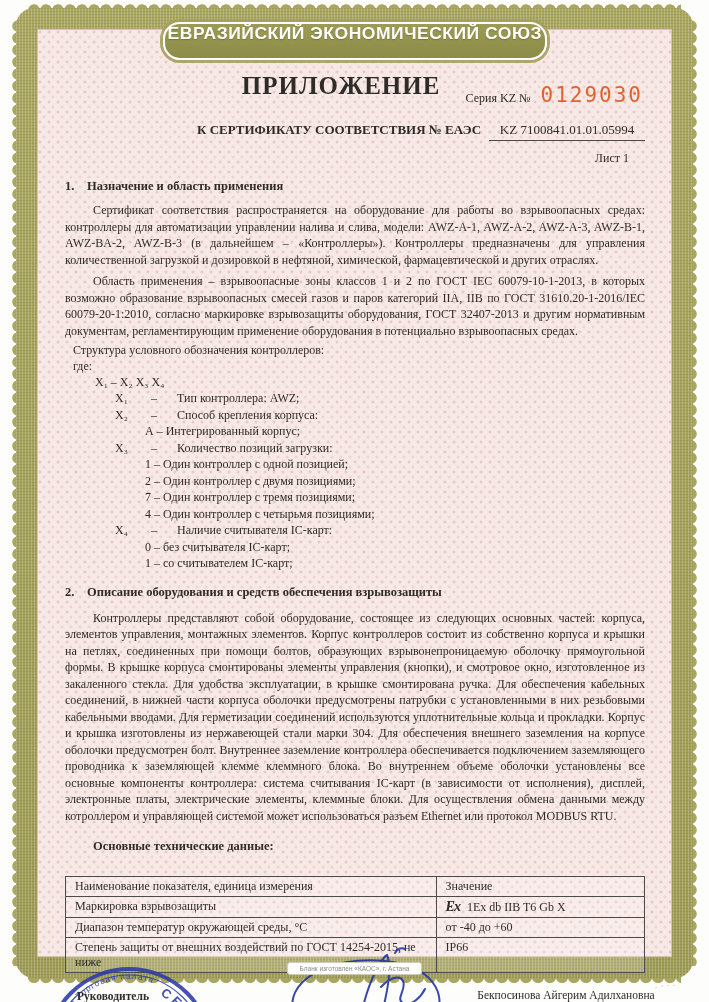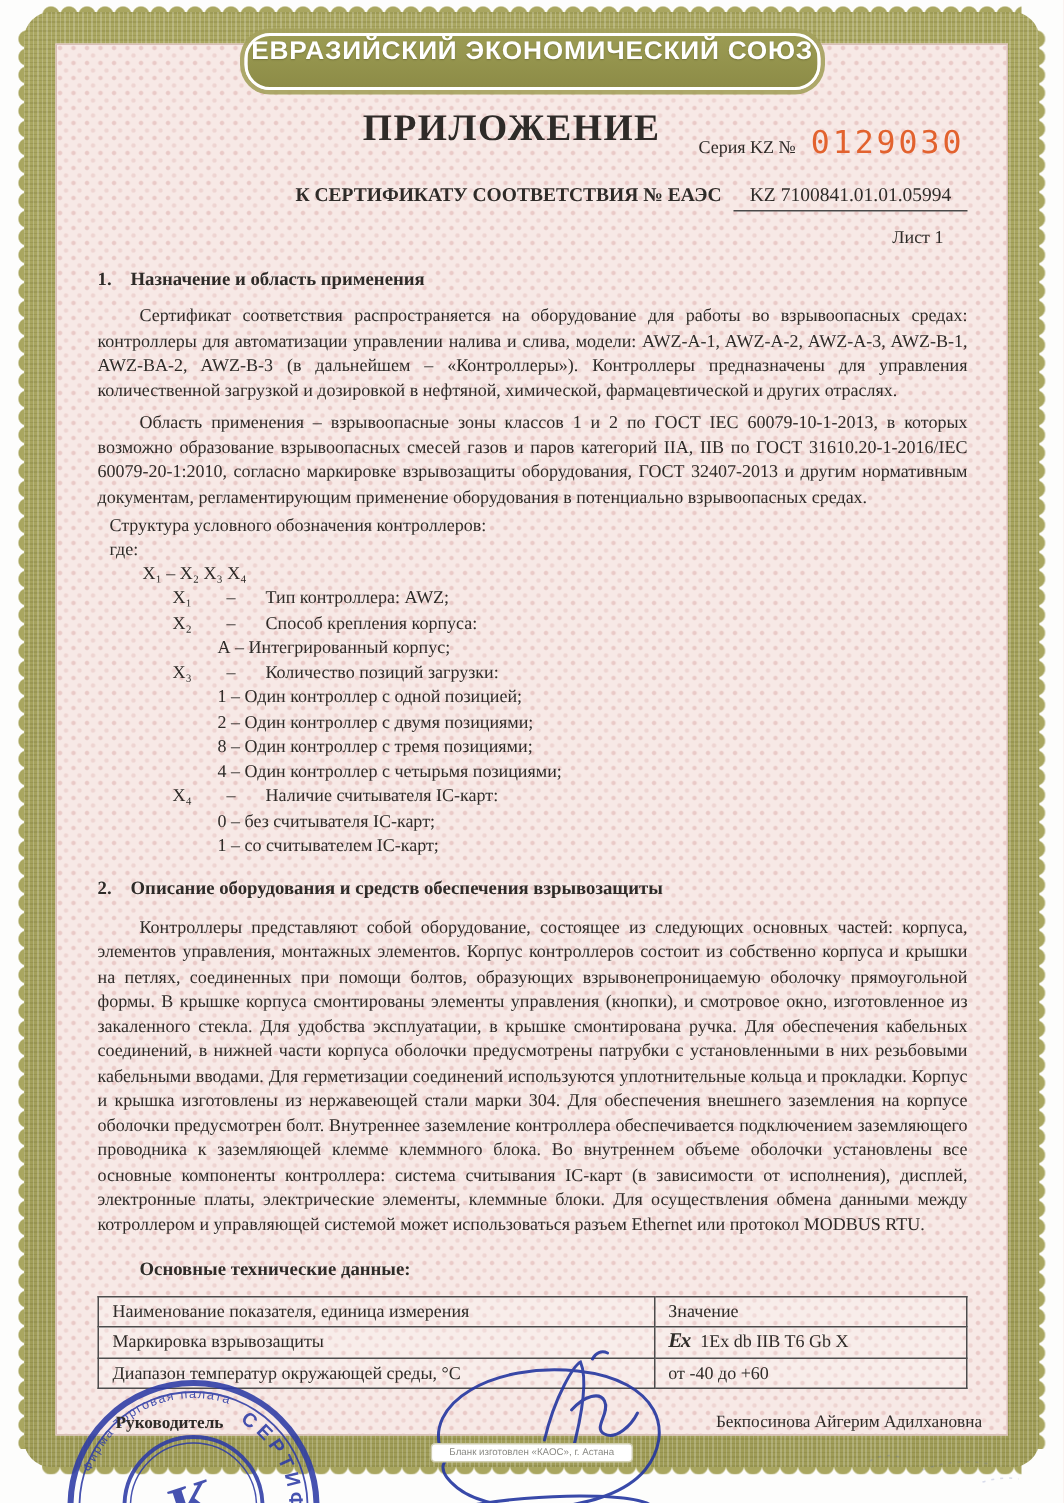--- a/index.html
+++ b/index.html
@@ -57,21 +57,21 @@
   .para{font-size:12px;line-height:16.5px;text-align:justify;text-indent:28px;margin:5px 0 0;}
   .line{font-size:12px;line-height:16px;}
   .s-intro{padding-left:8px;margin-top:3px;}
   .s-formula{padding-left:30px;}
   .s-where{padding-left:8px;}
   .lvlA{display:flex;padding-left:50px;font-size:12px;line-height:16.5px;}
   .lvlA .sym{width:36px;flex:none;}
   .lvlA .dash{width:26px;flex:none;}
   .lvlB{padding-left:80px;font-size:12px;line-height:16.5px;}
   .tech-title{font-weight:bold;font-size:12.5px;text-indent:28px;margin-top:15px;}
-  table.tech{width:100%;border-collapse:collapse;margin-top:10px;font-size:12px;}
+  table.tech{width:100%;border-collapse:collapse;margin-top:22px;font-size:12px;}
   table.tech td{border:1px solid #4c4c4c;padding:2px 9px;vertical-align:top;background:rgba(255,255,255,.18);}
   td.val{width:36%;}
   .ex-mark{font-weight:bold;font-style:italic;font-size:14px;margin-right:7px;letter-spacing:-1px;}
   
   .footer{position:relative;height:100px;margin-top:8px;}
   .role{position:absolute;left:12px;width:215px;font-weight:bold;font-size:11.5px;line-height:14px;z-index:3;}
   .role.r1{top:8px;}
   .fio{position:absolute;left:398px;width:206px;text-align:center;z-index:3;}
   .fio .nm{font-size:11.5px;white-space:nowrap;}
   .fio.f1{top:8px;}
@@ -138,21 +138,21 @@
           <span>Способ крепления корпуса:</span>
         </div>
         <div class="lvlB">А – Интегрированный корпус;</div>
         <div class="lvlA">
           <span class="sym">X₃</span>
           <span class="dash">–</span>
           <span>Количество позиций загрузки:</span>
         </div>
         <div class="lvlB">1 – Один контроллер с одной позицией;</div>
         <div class="lvlB">2 – Один контроллер с двумя позициями;</div>
-        <div class="lvlB">8 – Один контроллер с тремя позициями;</div>
+        <div class="lvlB">7 – Один контроллер с тремя позициями;</div>
         <div class="lvlB">4 – Один контроллер с четырьмя позициями;</div>
         <div class="lvlA">
           <span class="sym">X₄</span>
           <span class="dash">–</span>
           <span>Наличие считывателя IC-карт:</span>
         </div>
         <div class="lvlB">0 – без считывателя IC-карт;</div>
         <div class="lvlB">1 – со считывателем IC-карт;</div>
 
         <div class="sec">
@@ -169,20 +169,24 @@
             <td>Наименование показателя, единица измерения</td>
             <td class="val">Значение</td>
           </tr>
           <tr>
             <td>Маркировка взрывозащиты</td>
             <td class="val"><span class="ex-mark">Ex</span><span>1Ex db IIB T6 Gb X</span></td>
           </tr>
           <tr>
             <td>Диапазон температур окружающей среды, °С</td>
             <td class="val">от -40 до +60</td>
+          </tr>
+          <tr>
+            <td>Степень защиты от внешних воздействий по ГОСТ 14254-2015, не ниже</td>
+            <td class="val">IP66</td>
           </tr>
         </tbody>
           </table>
 
         <div class="footer">
 
           <svg class="stamp" viewBox="0 0 176 176">
             <defs>
               <path id="arcTop" d="M 88,24 a 64,64 0 0 1 0,128 a 64,64 0 0 1 0,-128" fill="none"></path>
               <path id="arcOut" d="M 88,160 a 72,72 0 0 1 0,-144 a 72,72 0 0 1 0,144" fill="none"></path>

